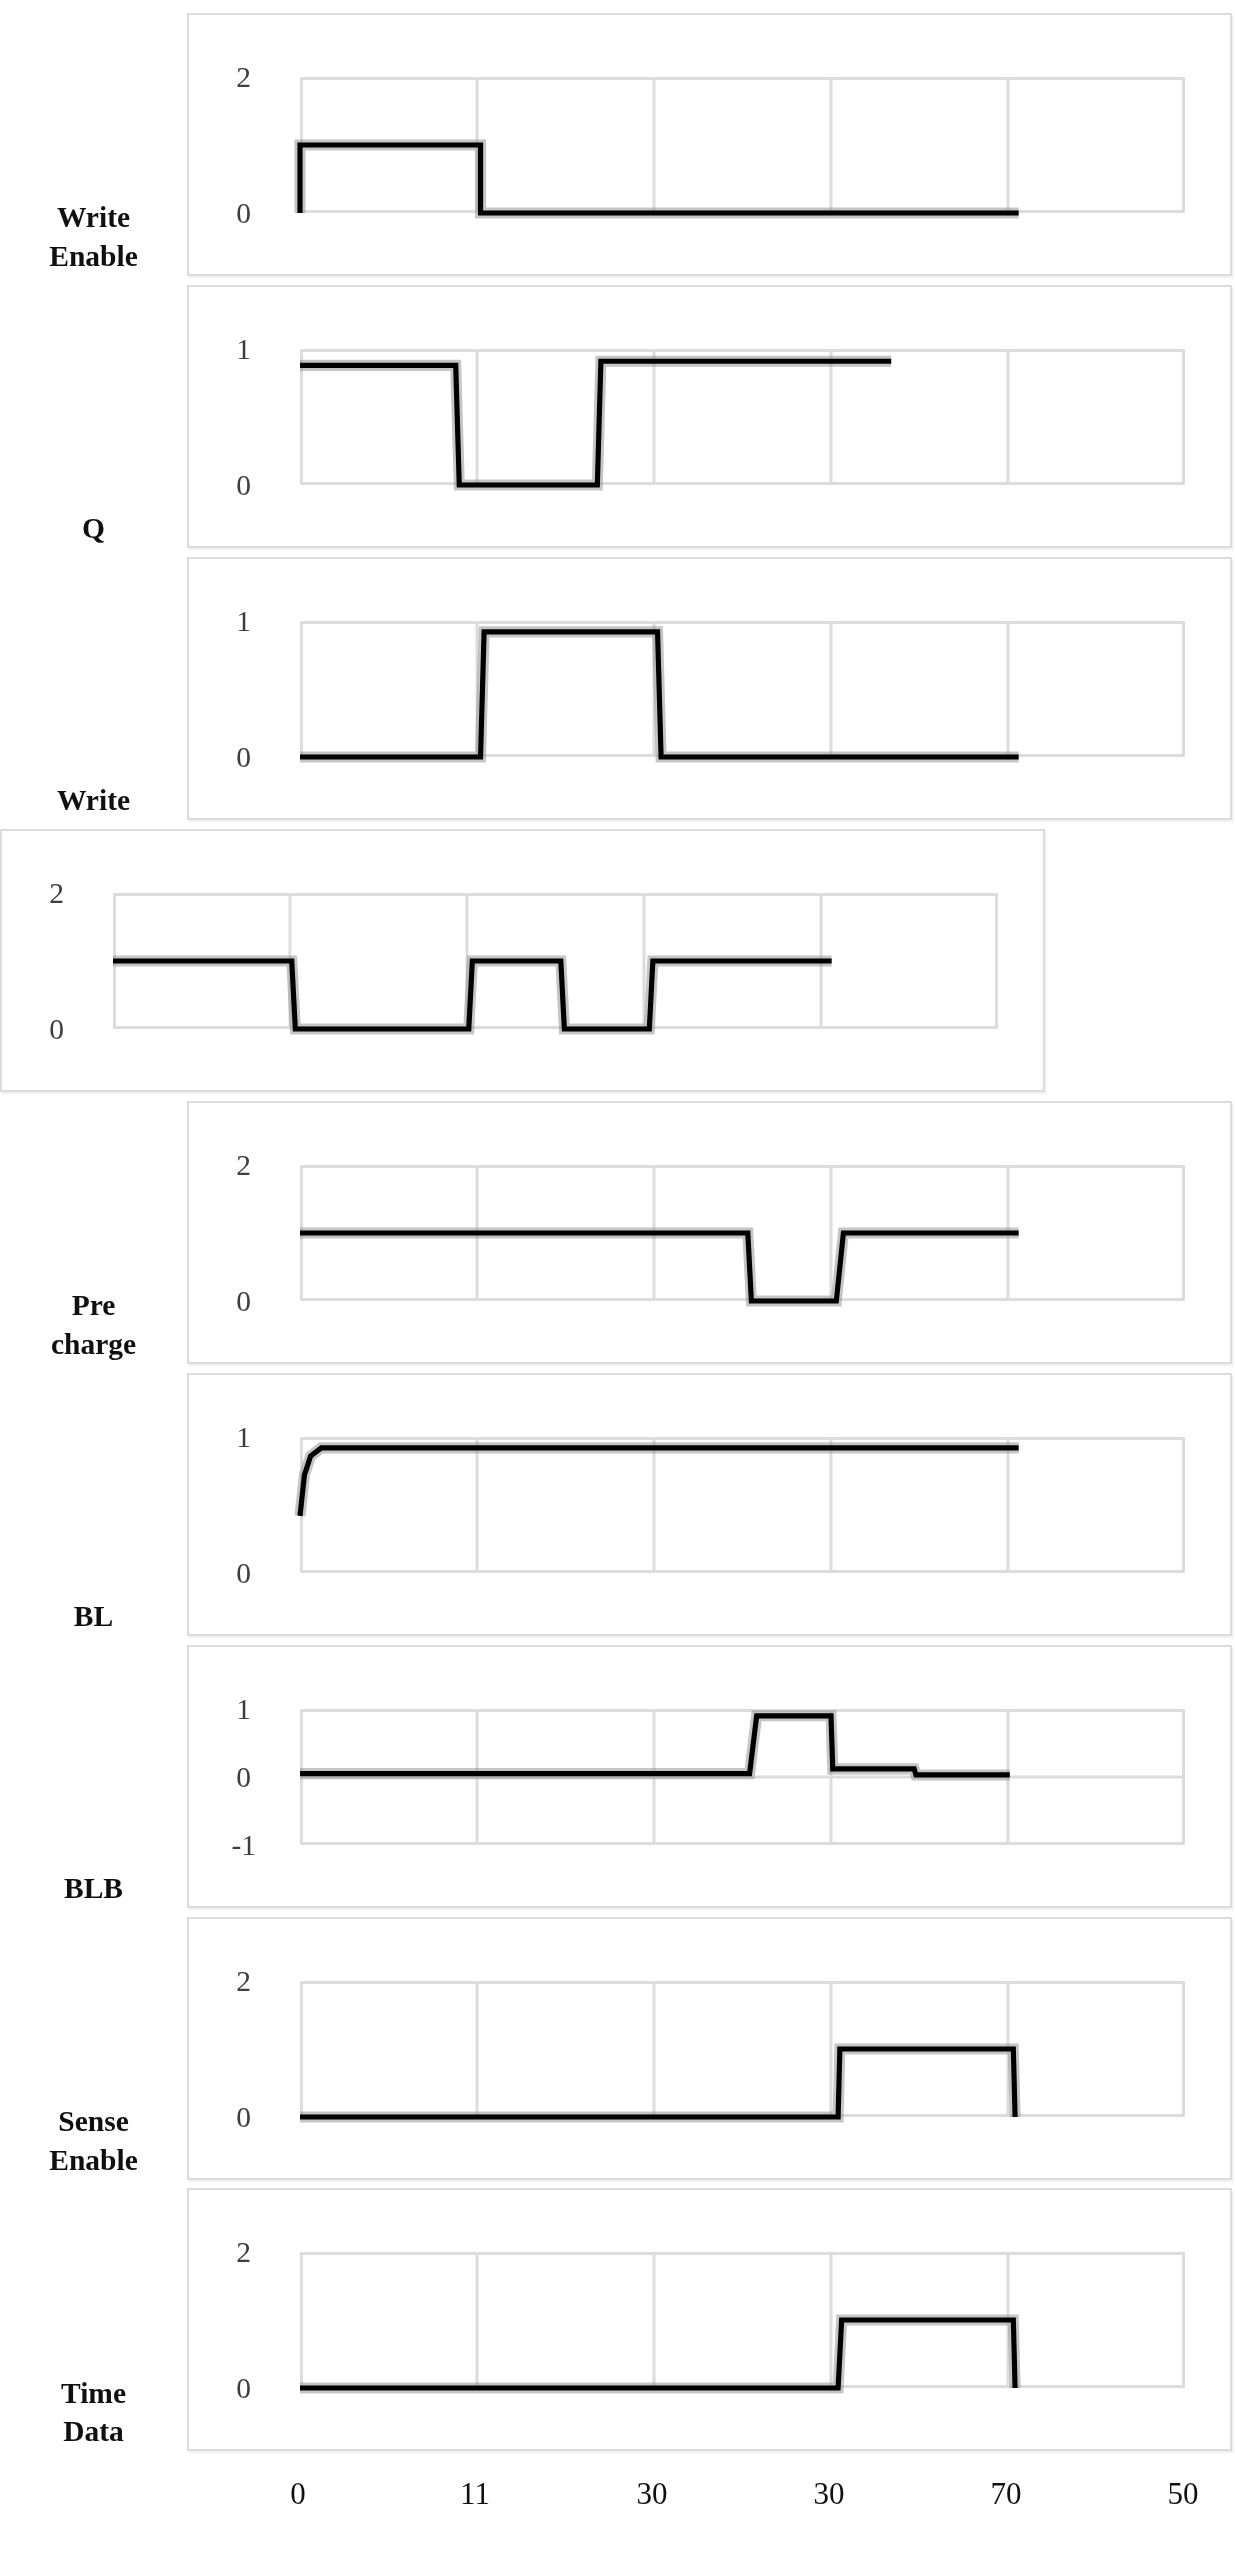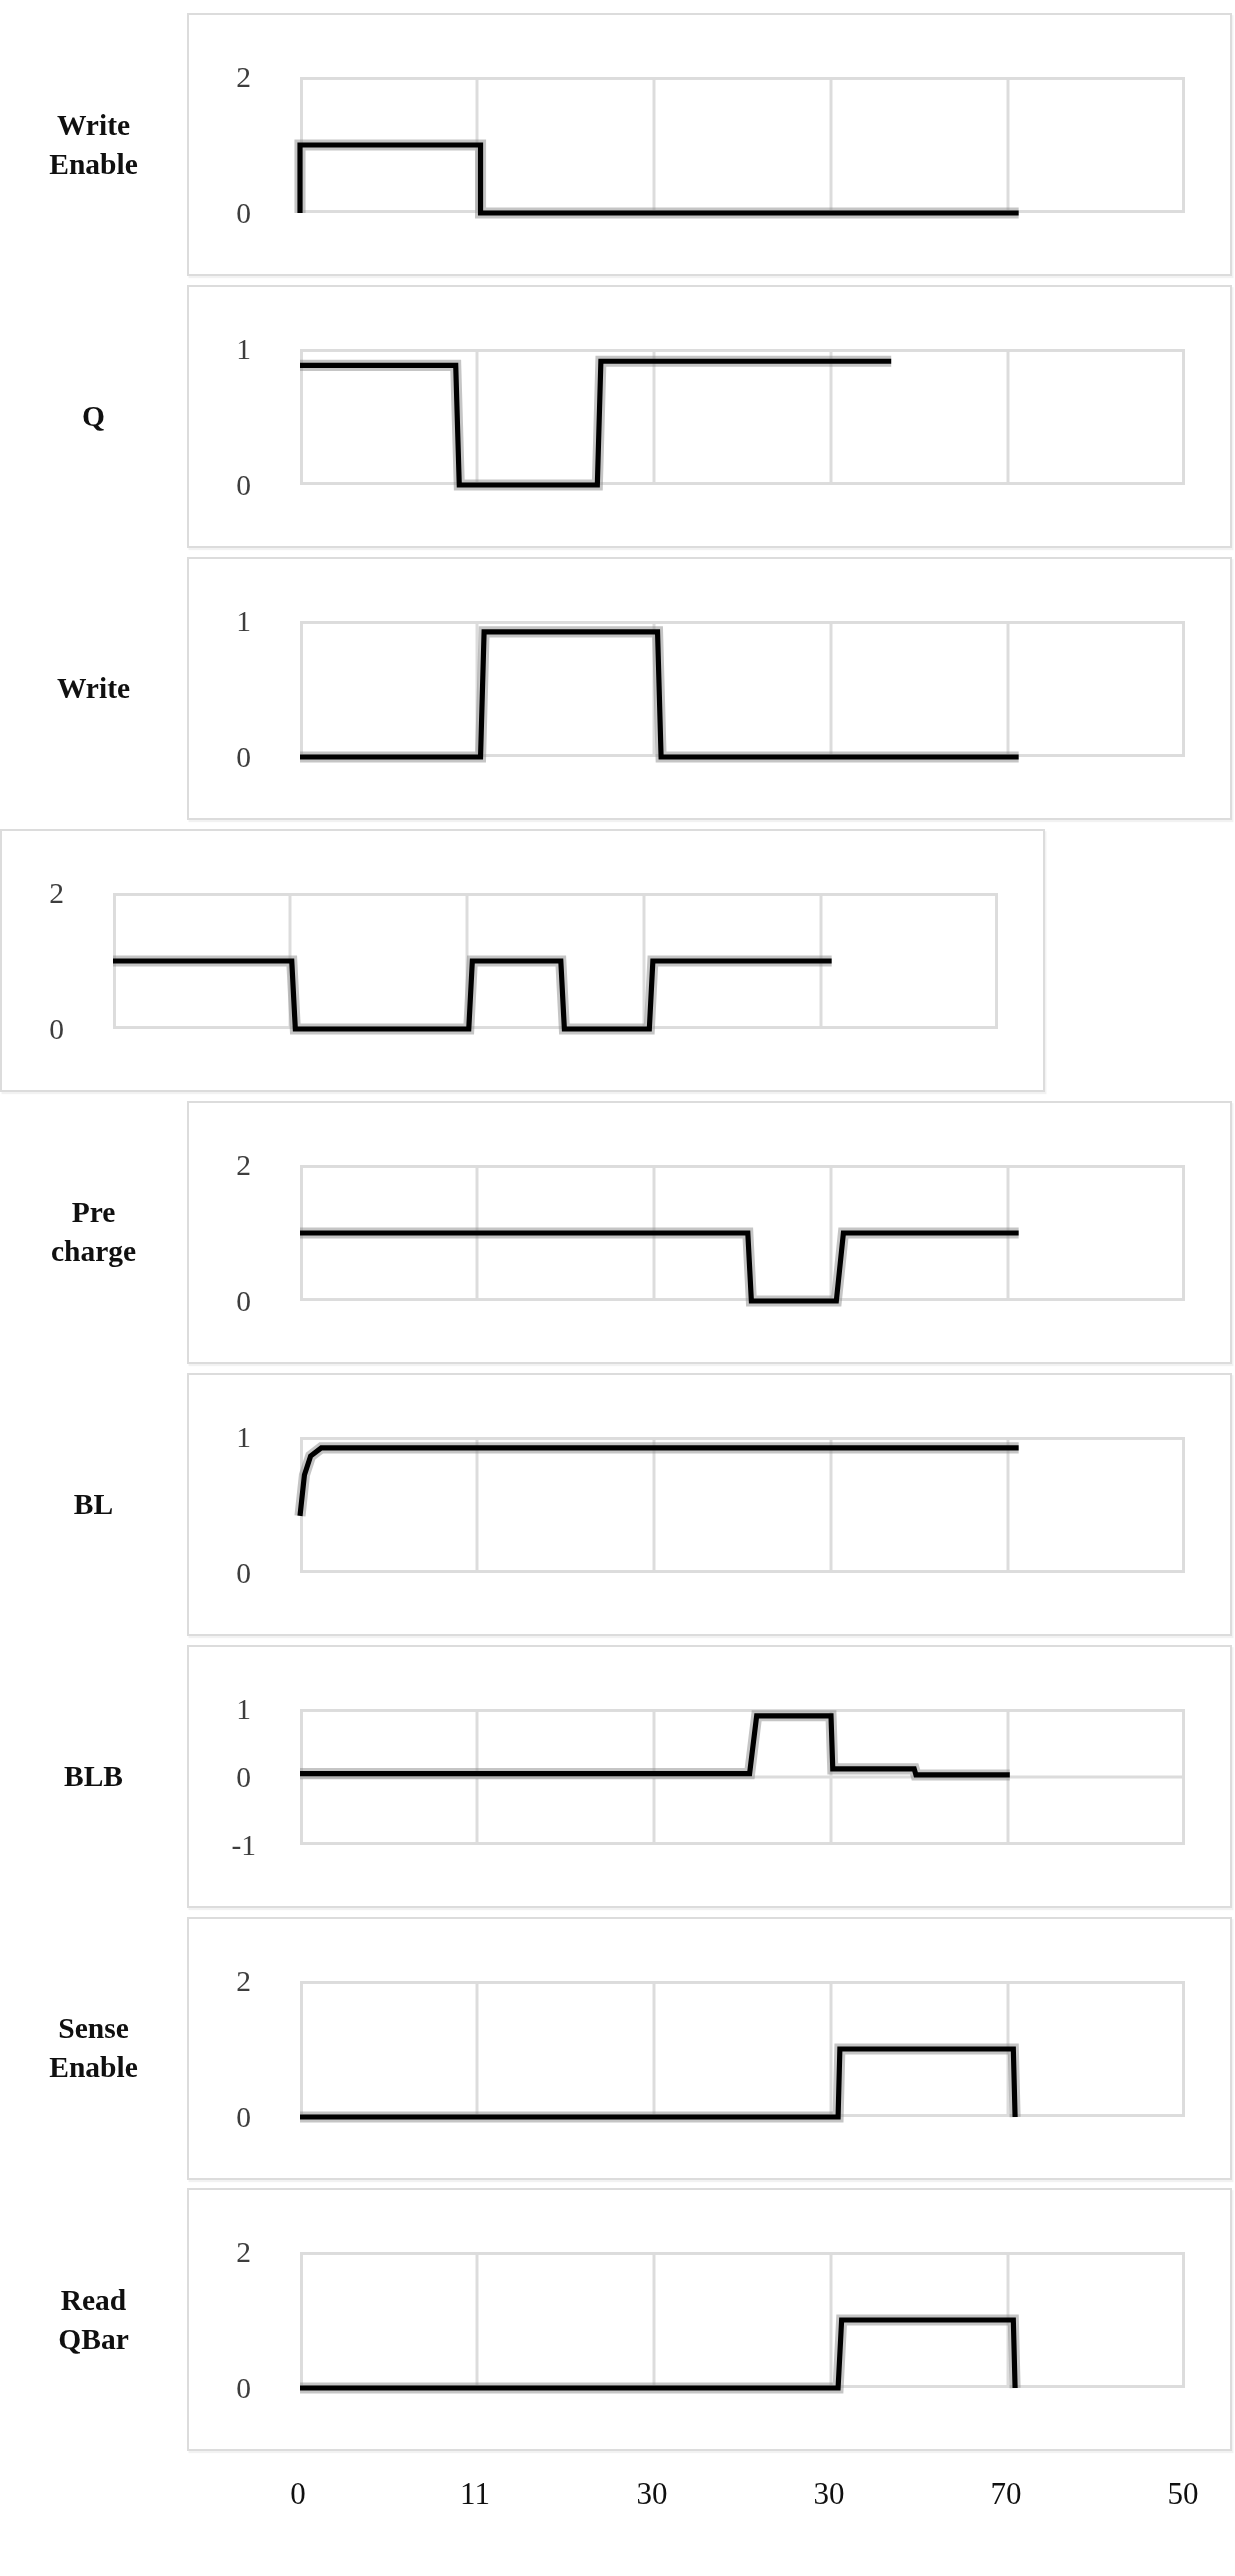--- a/index.html
+++ b/index.html
@@ -5,21 +5,21 @@
   html,body{margin:0;padding:0;background:#ffffff;}
   body{
     width:1236px;height:2576px;overflow:hidden;
     font-family:"Liberation Serif","DejaVu Serif",serif;
     -webkit-font-smoothing:antialiased;
   }
   .figure{position:relative;width:1236px;height:2576px;background:#fff;}
   .rows{position:absolute;top:13.3px;left:0;width:1236px;}
   .row{display:flex;margin-bottom:8.9px;}
   .label-cell{
-    width:187px;flex:0 0 187px;display:flex;align-items:center;justify-content:center;
+    width:187px;flex:0 0 187px;display:flex;align-items:flex-end;justify-content:center;
   }
   .sig-label{
     width:131px;text-align:center;
     font-size:29.5px;line-height:1.32;font-weight:600;color:#101010;
     word-spacing:1.5px;
   }
   .card{
     position:relative;box-sizing:border-box;
     width:1045px;height:263px;background:#ffffff;
     border:2.2px solid #dcdcdc;
@@ -195,21 +195,21 @@
             <polyline points="0.0,184.0 728.4,184.0 730.8,92.0 965.6,92.0 968.0,184.0" fill="none" stroke="#8c8c8c" stroke-width="15" opacity="0.5" stroke-linejoin="miter"></polyline>
             <polyline points="0.0,184.0 728.4,184.0 730.8,92.0 965.6,92.0 968.0,184.0" fill="none" stroke="#000000" stroke-width="7" stroke-linejoin="miter"></polyline>
           </svg>
       <span class="ytick" style="top: 43px;">2</span>
           <span class="ytick" style="top: 179px;">0</span>
         </div>
     </div>
 
     <div class="row">
       <div class="label-cell">
-        <div class="sig-label">Read QBar</div>
+        <div class="sig-label">Time Data</div>
       </div>
       <div class="card">
         <svg class="plot-svg" viewBox="0 0 1198 184" preserveAspectRatio="none">
             <rect x="2" y="2" width="1194" height="180" fill="none" stroke="#dcdcdc" stroke-width="4"></rect>
             <line x1="239.60000000000002" y1="0" x2="239.60000000000002" y2="184" stroke="#dcdcdc" stroke-width="4"></line>
             <line x1="479.20000000000005" y1="0" x2="479.20000000000005" y2="184" stroke="#dcdcdc" stroke-width="4"></line>
             <line x1="718.8" y1="0" x2="718.8" y2="184" stroke="#dcdcdc" stroke-width="4"></line>
             <line x1="958.4000000000001" y1="0" x2="958.4000000000001" y2="184" stroke="#dcdcdc" stroke-width="4"></line>
             <polyline points="0.0,184.0 728.4,184.0 733.2,92.0 965.6,92.0 968.0,184.0" fill="none" stroke="#8c8c8c" stroke-width="15" opacity="0.5" stroke-linejoin="miter"></polyline>
             <polyline points="0.0,184.0 728.4,184.0 733.2,92.0 965.6,92.0 968.0,184.0" fill="none" stroke="#000000" stroke-width="7" stroke-linejoin="miter"></polyline>

